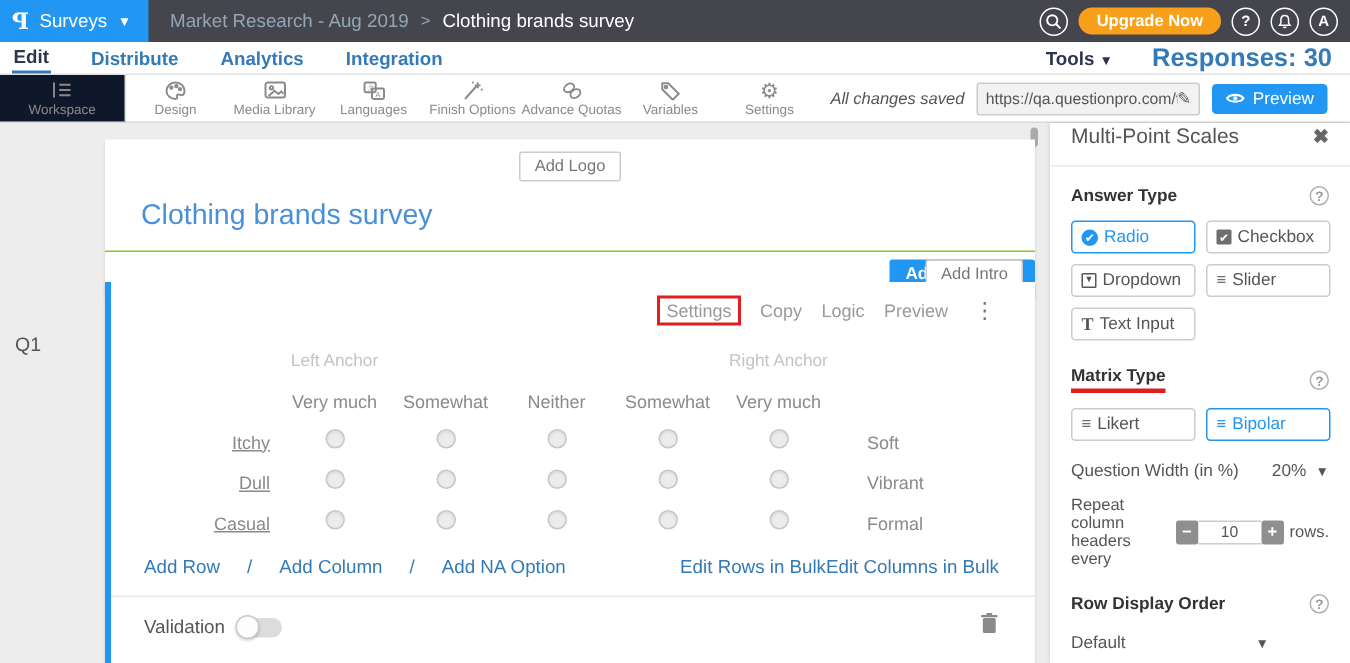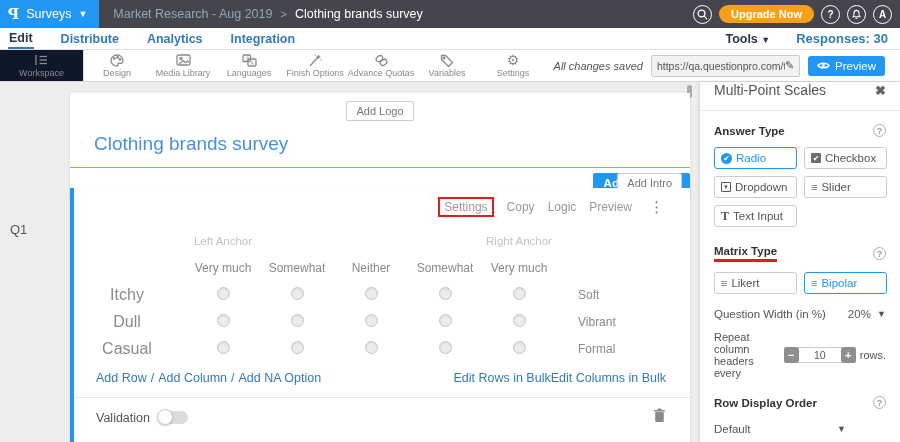--- a/index.html
+++ b/index.html
@@ -21,21 +21,21 @@
   .circle-btn { width:19px; height:19px; border:1.4px solid #fff; border-radius:50%; display:flex; align-items:center; justify-content:center; color:#fff; font-size:10px; font-weight:bold; }
   .upgrade { background:#f9a01b; color:#fff; font-size:11px; font-weight:bold; border:none; border-radius:10px; padding:3px 12px; }
 
   
   .menubar { height:22px; background:#fff; display:flex; align-items:center; padding:0 8px; border-bottom:1px solid #e0e0e0; }
   .menu-tab { font-size:12.5px; color:#337ab7; font-weight:bold; margin-right:26px; padding:2px 1px; }
   .menu-tab.active { color:#2c3550; border-bottom:2px solid #337ab7; }
   .menu-right { margin-left:auto; display:flex; align-items:center; gap:26px; padding-right:4px; }
   .tools { font-size:12.5px; color:#2c3550; font-weight:bold; }
   .tools .cd { font-size:9px; color:#2c3550; }
-  .responses { font-size:13px; color:#337ab7; font-weight:bold; }
+  .responses { font-size:17px; color:#337ab7; font-weight:bold; }
 
   
   .toolbar { height:32px; background:#fff; border-bottom:1px solid #d9d9d9; display:flex; align-items:stretch; }
   .tool-item { width:66px; display:flex; flex-direction:column; align-items:center; justify-content:center; gap:1px; }
   .tool-item.active { background:#0f172a; border-right:1px solid #ddd; width:84px; }
   .tool-item .glyph { height:14px; display:flex; align-items:center; justify-content:center; color:#8a8a8a; }
   .tool-item .lbl { font-size:9px; color:#8a8a8a; white-space:nowrap; }
   .tool-item svg { stroke:#8a8a8a; fill:none; stroke-width:1.3; }
   .toolbar-right { margin-left:auto; display:flex; align-items:center; gap:8px; padding-right:15px; }
   .saved { font-style:italic; font-size:11px; color:#555; }
@@ -59,30 +59,30 @@
   .add-intro { position:absolute; right:8px; top:5px; }
 
   .q-card { position:absolute; left:70px; top:106px; width:620px; height:260px; background:#fff; border-left:4px solid #2196f3; box-shadow:0 1px 2px rgba(0,0,0,.12); }
   .q-menu { display:flex; justify-content:flex-end; align-items:center; gap:13px; padding:9px 26px 0 0; font-size:12px; color:#999; }
   .settings-hl { border:2px solid #e01e1e; padding:1px 4px; }
   .dots { font-size:15px; color:#777; margin-left:4px; letter-spacing:0; }
   .q-text { font-size:14.5px; color:#4a4a4a; margin:12px 0 0 22px; }
 
   table.matrix { border-collapse:collapse; margin-top:10px; }
   .matrix td { height:27px; vertical-align:middle; text-align:center; }
-  .matrix .rowlab { width:112px; padding-right:6px; font-size:16px; color:#8a8a8a; }
+  .matrix .rowlab { width:112px; text-align:right; padding-right:6px; font-size:12px; color:#8a8a8a;text-decoration:underline; }
   .matrix .opt { width:74px; }
   .matrix .rlab { text-align:left; padding-left:22px; font-size:12px; color:#8a8a8a; }
   .matrix .anchor { font-size:11.5px; color:#c3c3c3; }
   .matrix .colhead { font-size:12px; color:#8a8a8a; }
   .radio { display:inline-block; width:13px; height:13px; border-radius:50%; border:1px solid #c6c6c6; background:#ececec; box-shadow:inset 0 1px 2px rgba(0,0,0,.08); }
 
   .links-row { display:flex; align-items:center; margin-top:9px; padding:0 24px 0 22px; font-size:12.5px; }
   .blue-link { color:#337ab7; }
-  .links-left { display:flex; gap:4px; }
+  .links-left { display:flex; gap:18px; }
   .links-right { margin-left:auto; display:flex; }
 
   .validation-row { border-top:1px solid #e8e8e8; margin-top:12px; display:flex; align-items:center; padding:10px 24px 0 22px; }
   .validation-lbl { font-size:12.5px; color:#555; margin-right:8px; }
   .toggle { width:30px; height:13px; background:#dcdcdc; border-radius:7px; position:relative; }
   .toggle .knob { position:absolute; left:-1px; top:-2px; width:16px; height:16px; background:#fdfdfd; border:1px solid #ccc; border-radius:50%; box-shadow:0 1px 2px rgba(0,0,0,.2); }
   .trash { margin-left:auto; }
 
   
   .sidebar { position:absolute; right:0; top:0; width:200px; height:360px; background:#fff; box-shadow:-1px 0 3px rgba(0,0,0,.1); padding:0 14px; overflow:hidden; }

